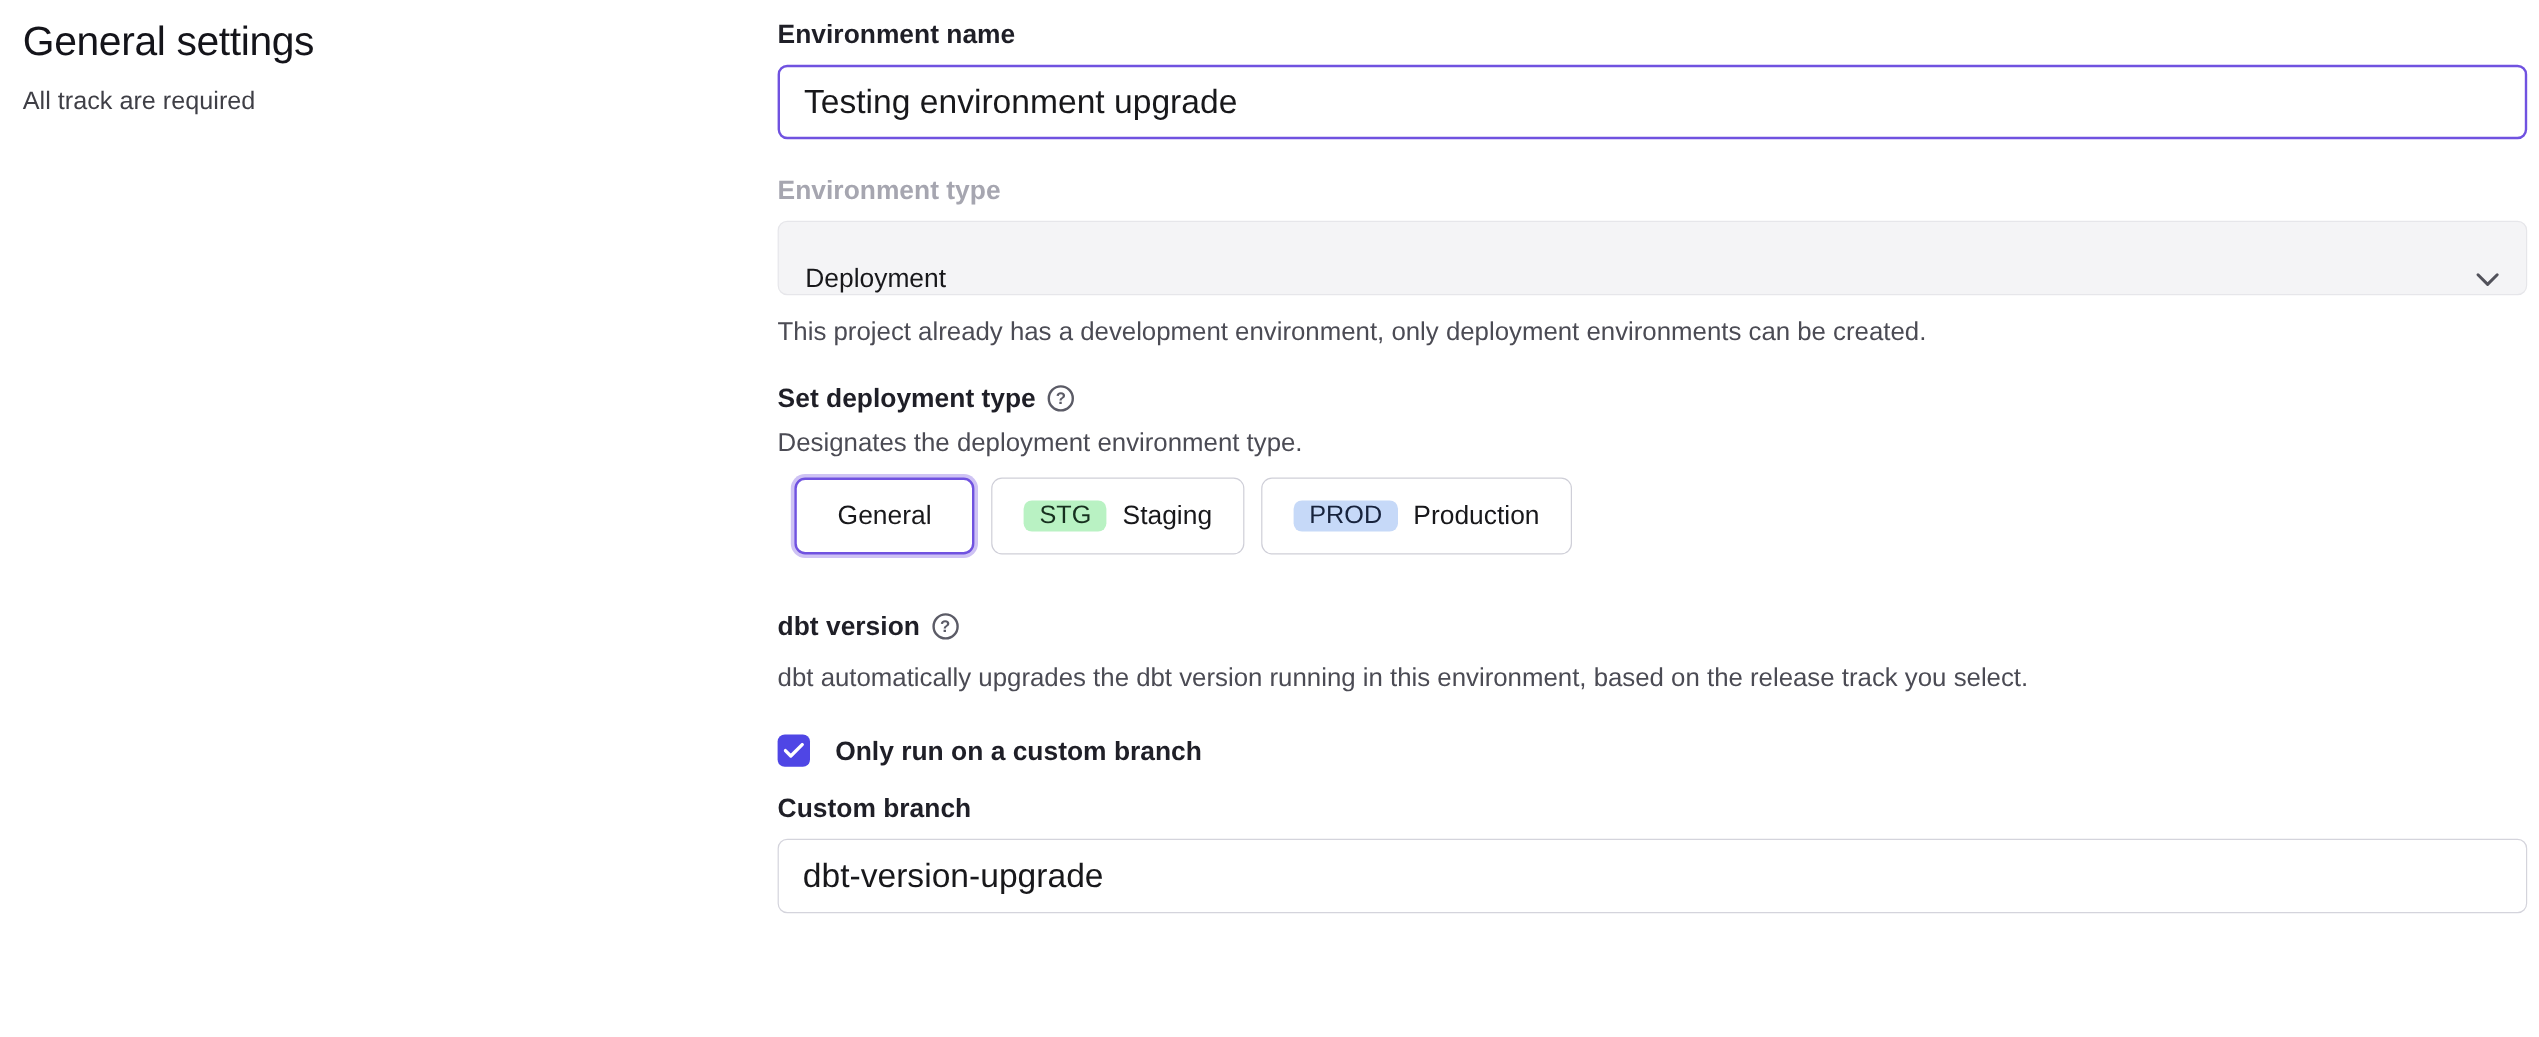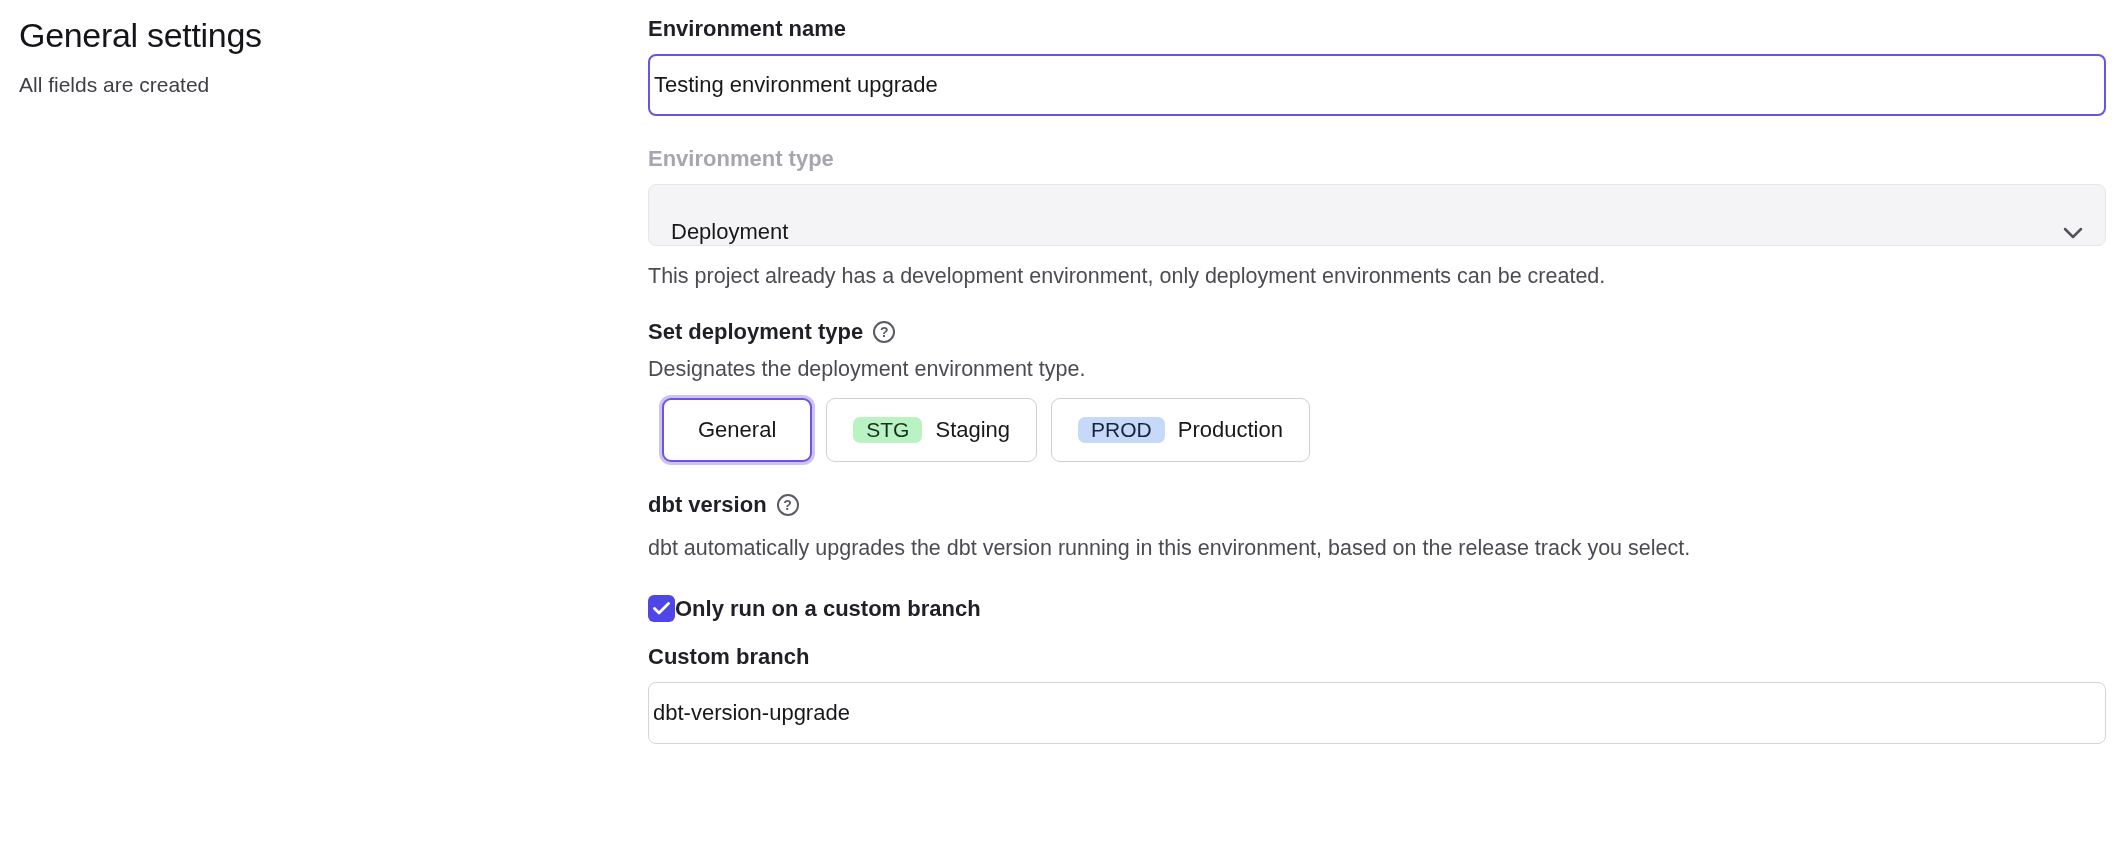--- a/index.html
+++ b/index.html
@@ -61,22 +61,22 @@
     align-items: center;
     justify-content: center;
     line-height: 1;
   }
   .text-input {
     width: 100%;
     height: 62px;
     margin-top: 12px;
     border: 1px solid #d4d4dc;
     border-radius: 8px;
-    padding: 0 4px;
-    font-size: 22px;
+    padding: 0 20px;
+    font-size: 28px;
     font-family: "Liberation Sans", sans-serif;
     color: #18181b;
     background: #fff;
     outline: none;
   }
   .text-input.focused {
     border: 2px solid #7052e0;
   }
   .select-box {
     width: 100%;
@@ -143,21 +143,21 @@
     border-radius: 7px;
     font-size: 21px;
     font-weight: 500;
   }
   .badge-stg { background: #b9f2c3; color: #17301f; }
   .badge-prod { background: #c6d9f8; color: #17233d; }
   .checkbox-row {
     margin-top: 34px;
     display: flex;
     align-items: center;
-    gap: 0;
+    gap: 21px;
   }
   .checkbox {
     width: 27px;
     height: 27px;
     border-radius: 6px;
     background: #4f46e5;
     display: inline-flex;
     align-items: center;
     justify-content: center;
     cursor: pointer;
@@ -170,21 +170,21 @@
     color: #1f1f27;
   }
 </style>
 </head>
 <body>
 
 <div class="layout">
 
   <div class="left-col">
     <div class="page-title">General settings</div>
-    <div class="page-subtitle">All fields are created</div>
+    <div class="page-subtitle">All track are required</div>
   </div>
 
   <div class="form-col">
 
     <div>
       <div class="field-label">Environment name</div>
       <input class="text-input focused" type="text" value="Testing environment upgrade" style="">
     </div>
 
     <div class="group">
@@ -214,21 +214,21 @@
           <span class="badge badge-stg">STG</span>
           <span>Staging</span>
         </button>
         <button class="seg-btn">
           <span class="badge badge-prod">PROD</span>
           <span>Production</span>
         </button>
       </div>
     </div>
 
-    <div class="group" style="margin-top:30px;">
+    <div class="group" style="margin-top:47px;">
       <div class="field-label">
         <span>dbt version</span>
         <span class="help-icon">?</span>
       </div>
       <div class="helper-text">dbt automatically upgrades the dbt version running in this environment, based on the release track you select.</div>
     </div>
 
     <div class="checkbox-row">
       <span class="checkbox">
         <span>

